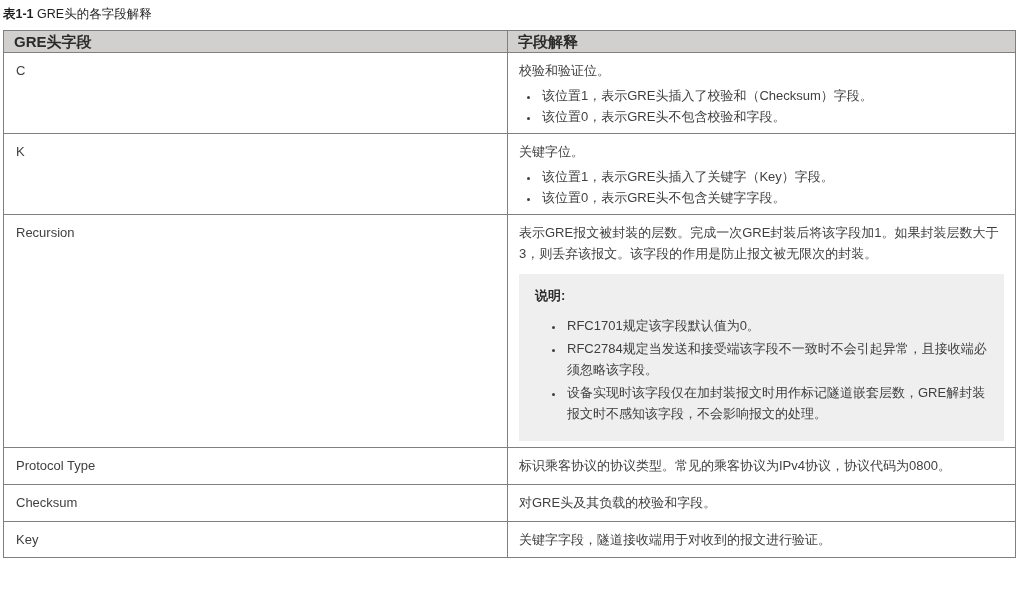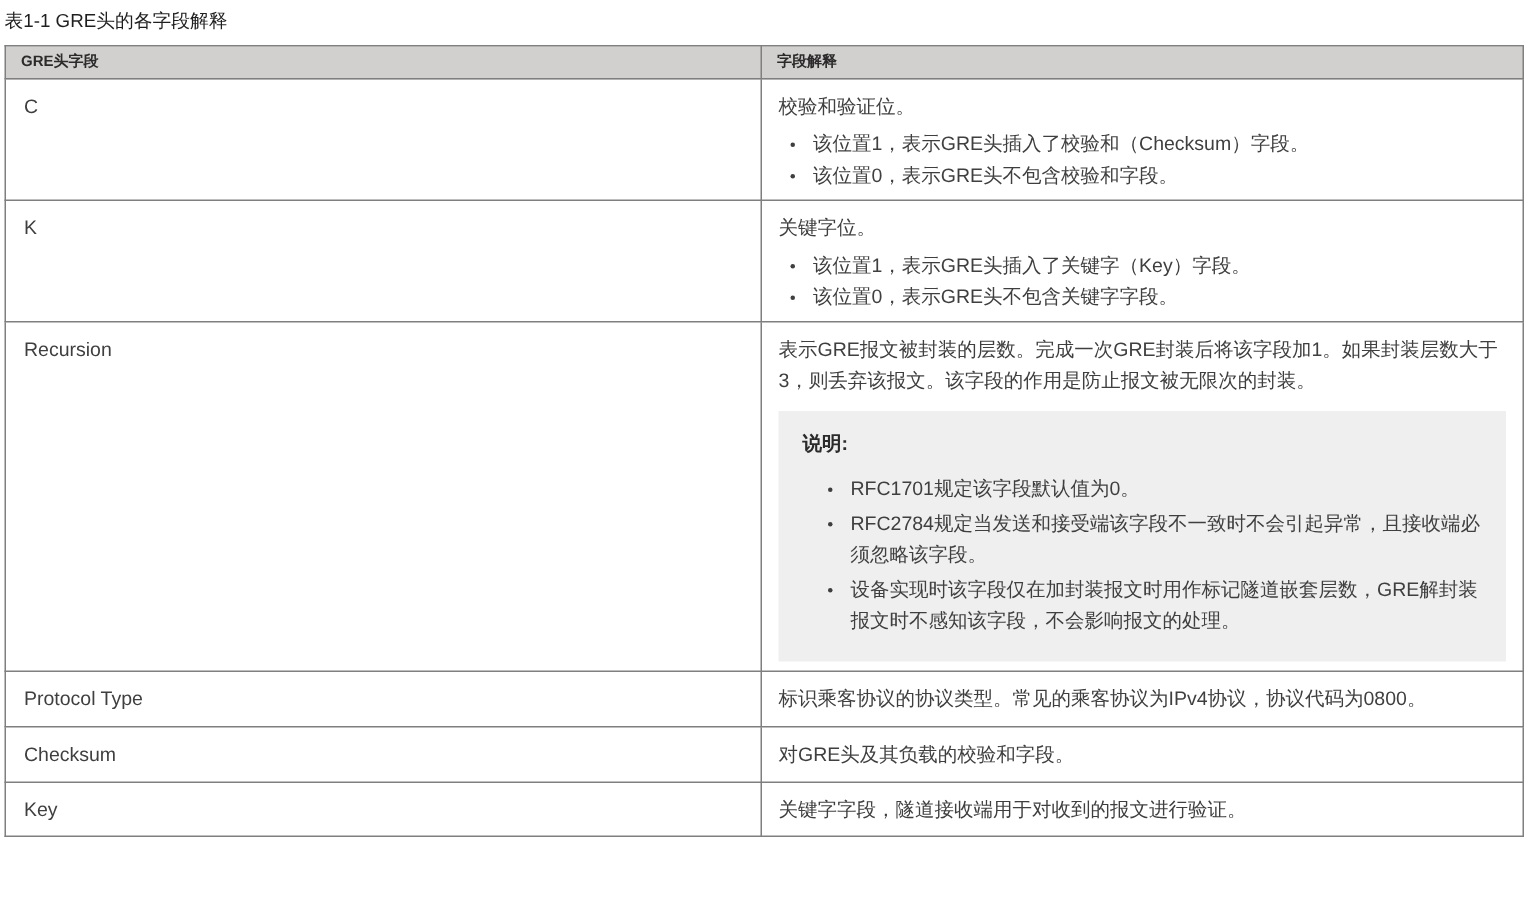--- a/index.html
+++ b/index.html
@@ -9,21 +9,21 @@
     font-family: "Liberation Sans", "DejaVu Sans", sans-serif;
   }
   .page { width: 1018px; height: 614px; padding: 3px; overflow: hidden; }
 
   .table-title {
     font-size: 12.5px;
     color: #1f1f1f;
     margin: 4px 0 9px 0;
     line-height: 14px;
   }
-  .title-label { font-weight: normal; }
+  .title-label { font-weight: bold; }
   .title-text { font-weight: normal; }
 
   table.gre-table {
     width: 1012px;
     border-collapse: collapse;
     table-layout: fixed;
     font-size: 13px;
     color: #3f3f3f;
   }
   .col1 { width: 504px; }
@@ -31,21 +31,21 @@
 
   .gre-table th, .gre-table td {
     border: 1px solid #7f7f7f;
     vertical-align: top;
     text-align: left;
   }
   .gre-table th {
     background: #d2d0ce;
     color: #2b2b2b;
     font-weight: bold;
-    font-size: 10px;
+    font-size: 15px;
     height: 22px;
     padding: 2px 10px 2px 10px;
     line-height: 17px;
   }
   .gre-table td { padding: 7px 11px 6px 11px; line-height: 21px; }
   td.field-cell { padding-left: 12px; }
 
   tr.row-c        { height: 78px; }
   tr.row-k        { height: 79px; }
   tr.row-recursion{ height: 229px; }

